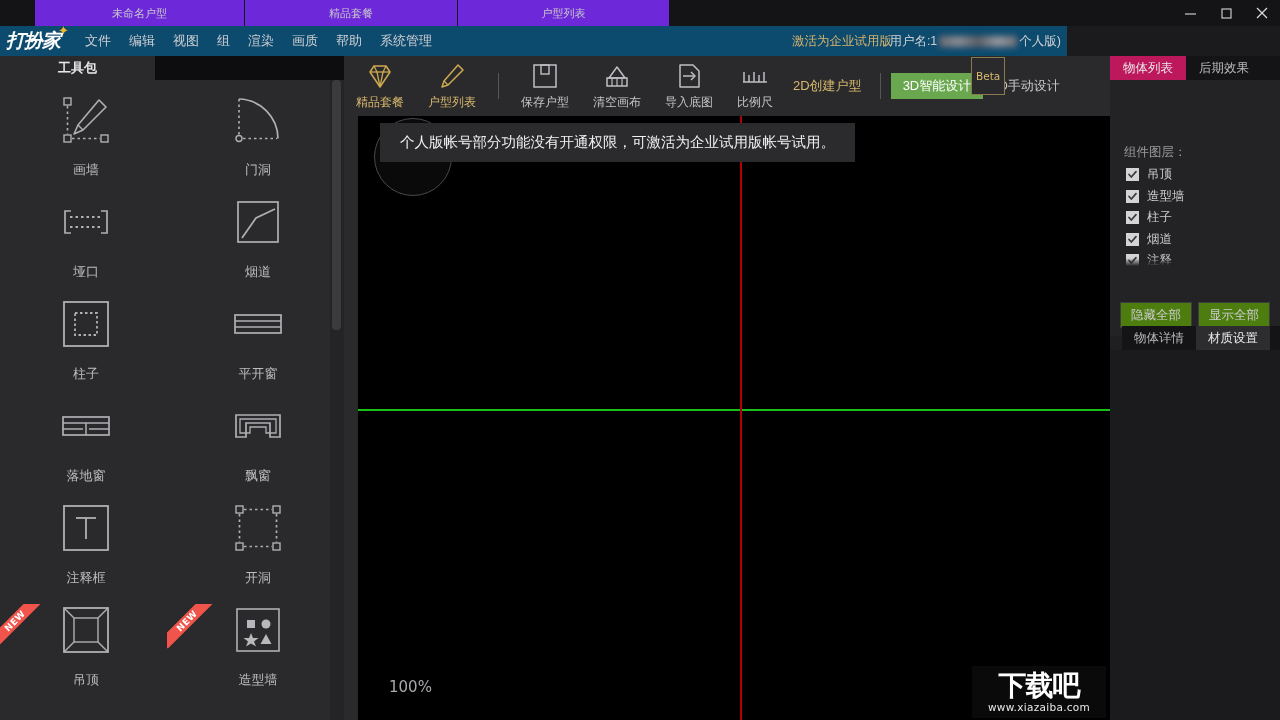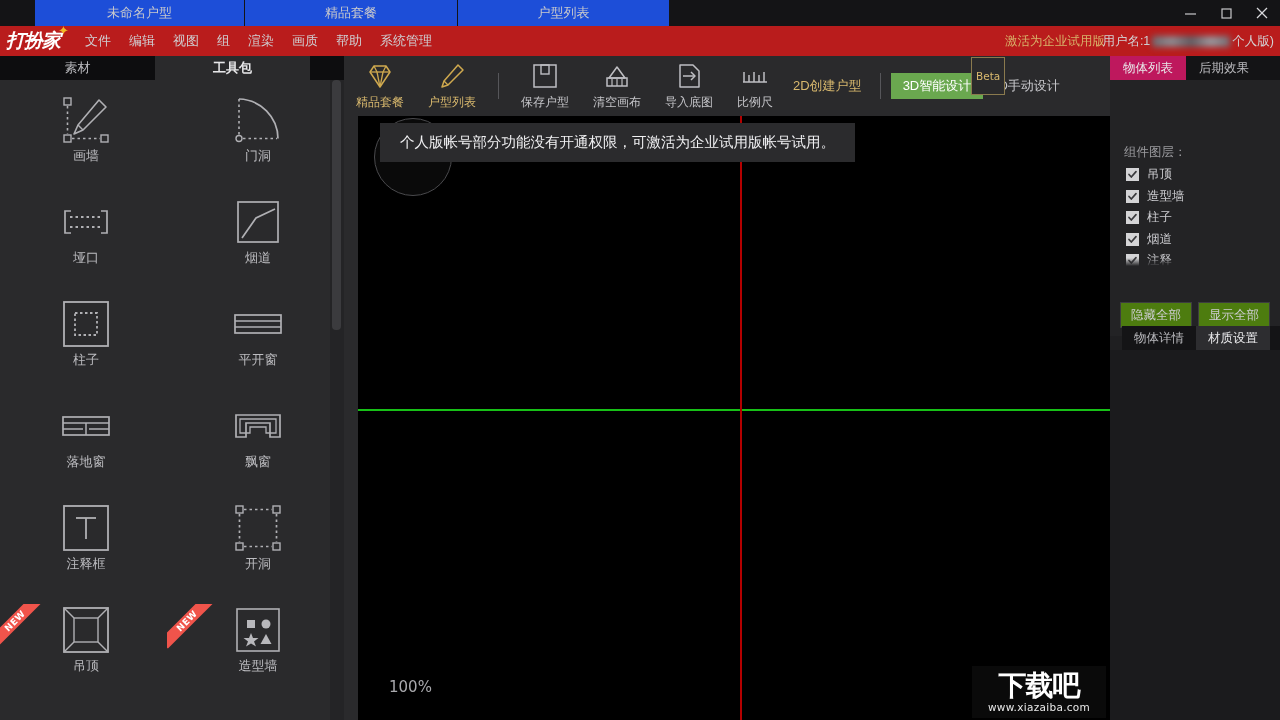--- a/index.html
+++ b/index.html
@@ -11,40 +11,40 @@
   }
   #app { position: relative; width: 1280px; height: 720px; }
 
   
   .titlebar {
     position: absolute; top: 0; left: 0; width: 1280px; height: 26px;
     background: #141416; display: flex; align-items: stretch;
   }
   .doc-tab {
     height: 26px; display: flex; align-items: center; justify-content: center;
-    color: #c9c9cc; font-size: 13px; background: #1d4ed8;
+    color: #c9c9cc; font-size: 11px; background: #6d28d9;
     border-right: 1px solid #141416;
   }
   .doc-tab.t0 { margin-left: 35px; width: 210px; }
   .doc-tab.t1 { width: 213px; }
   .doc-tab.t2 { width: 212px; }
   .winbtns {
     position: absolute; right: 0; top: 0; height: 26px;
     display: flex; align-items: center;
   }
   .winbtn {
     width: 36px; height: 26px; display: flex; align-items: center;
     justify-content: center; color: #c8c8cb; font-size: 15px; line-height: 1;
   }
   .winbtn svg { display:block; }
 
   
   .menubar {
-    position: absolute; top: 26px; left: 0; width: 1280px; height: 30px;
-    background: #b91c1c; display: flex; align-items: center; text-align: right;
+    position: absolute; top: 26px; left: 0; width: 1067px; height: 30px;
+    background: #0c4a6e; display: flex; align-items: center; text-align: right;
   }
   .logo {
     margin-left: 6px; margin-right: 16px; position: relative;
     display: flex; align-items: baseline;
   }
   .logo-text {
     font-family: "DejaVu Sans", sans-serif; font-weight: bold;
     font-size: 19px; color: #ffffff; letter-spacing: -1px;
     font-style: italic;
   }
@@ -86,20 +86,21 @@
 
   .toolgrid {
     position: relative; width: 344px; height: 640px;
     overflow: hidden; padding-top: 10px;
   }
   .toolrow { display: flex; }
   .toolcell {
     width: 172px; height: 102px; position: relative;
     display: flex; flex-direction: column; align-items: center;
     justify-content: flex-start;
+    gap: 14px;
   }
   .tool-icon {
     width: 56px; height: 56px; display: flex;
     align-items: center; justify-content: center; margin-top: 2px;
   }
   .tool-label {
     font-size: 13px; color: #bdbdc1; margin-top: 1px; line-height: 1;
   }
   .new-ribbon {
     position: absolute; left: -5px; top: 4px;
@@ -309,21 +310,20 @@
     <div class="activate-link">激活为企业试用版</div>
     <div class="username">
       <span>用户名:1</span>
         <span class="blurred"></span>
         <span>个人版)</span>
     </div>
   </div>
 
   <div class="leftpanel">
     <div class="lp-tabs">
-      <div class="lp-tab inactive">素材</div>
       <div class="lp-tab active">工具包</div>
     </div>
 
     <div class="toolgrid">
 
       <div class="toolrow">
 
         <div class="toolcell">
           <div class="tool-icon">
             <svg class="ico" width="50" height="50" viewBox="0 0 50 50">

